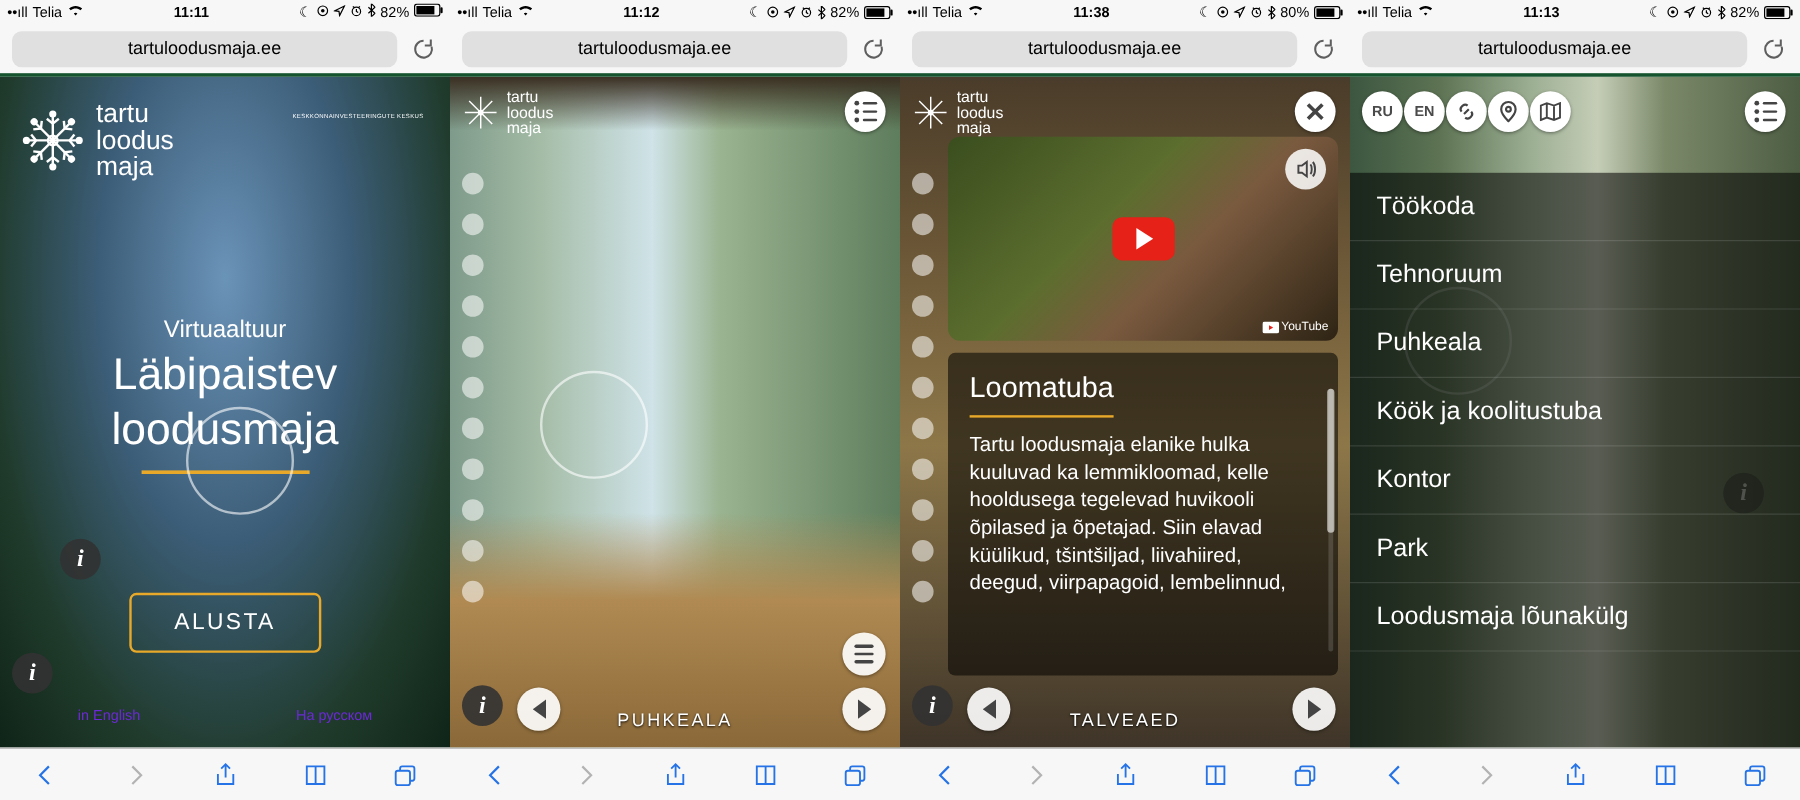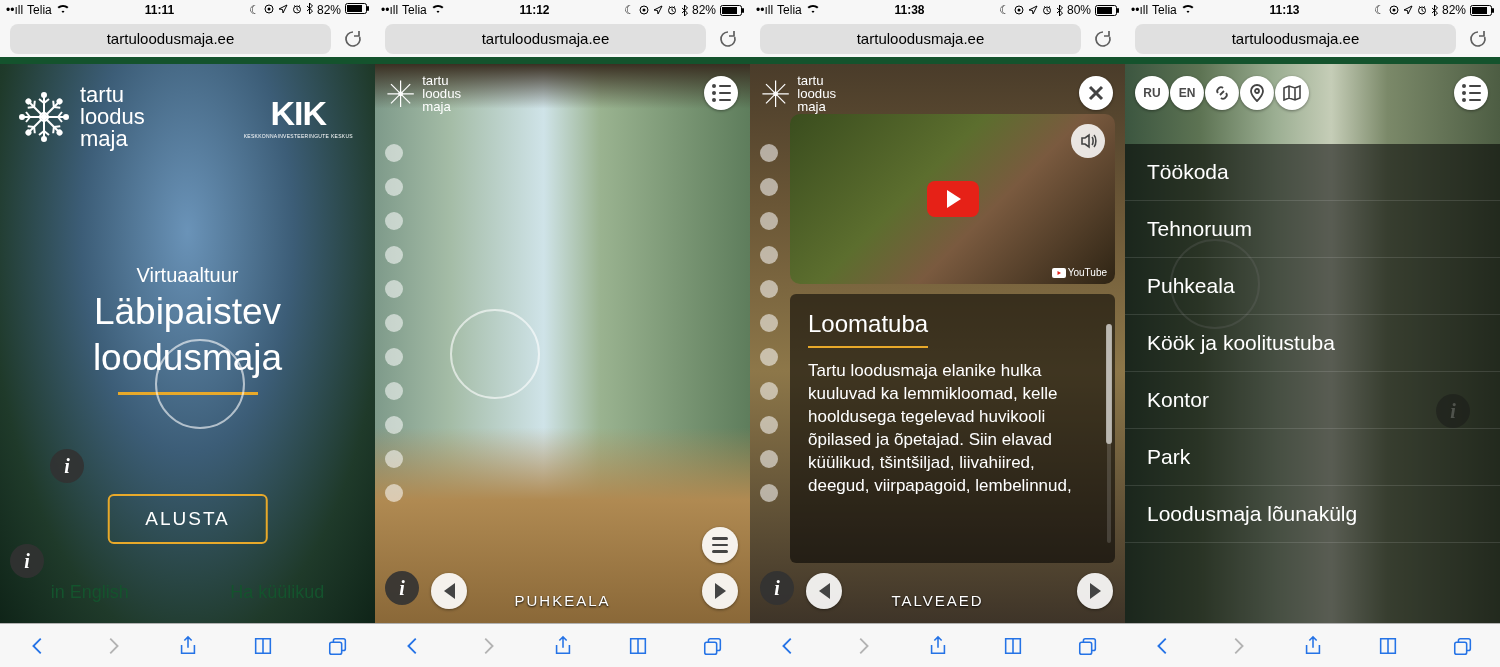--- a/index.html
+++ b/index.html
@@ -22,21 +22,21 @@
     display: flex; align-items: center; justify-content: space-between;
     font-size: 12px; font-weight: 500; color: #000;
     padding: 0 6px;
   }
   .status-left, .status-right { display: flex; align-items: center; gap: 4px; }
   .status-center { font-weight: 600; }
   
   .url-bar {
     height: 44px; background: #f7f7f7;
     display: flex; align-items: center; padding: 0 10px; gap: 10px;
-    border-bottom: 7px solid #14532d;
+    border-bottom: 3px solid #14532d;
   }
   .url-field {
     flex: 1; height: 30px; background: #e0e0e0;
     border-radius: 8px; display: flex; align-items: center; justify-content: center;
     font-size: 15px; color: #000;
   }
   .reload { width: 24px; height: 24px; display: flex; align-items: center; justify-content: center; }
   
   .content { flex: 1; position: relative; overflow: hidden; }
   .bg { position: absolute; inset: 0; }
@@ -61,21 +61,21 @@
   .s1-bg { background: radial-gradient(ellipse at 50% 30%, #6a93b8 0%, #3c5d77 40%, #1f3a2a 75%, #0f2418 100%); }
   .s1-title { position:absolute; top:200px; left:0; right:0; text-align:center; color:#fff; }
   .s1-title .sub { font-size:20px; font-weight:300; }
   .s1-title .main { font-size:37px; font-weight:400; line-height:1.1; margin-top:5px; }
   .s1-title .underline { width:140px; height:3px; background:#e8a92a; margin:14px auto 0; }
   .start-btn {
     position:absolute; top:430px; left:50%; transform:translateX(-50%);
     padding: 12px 36px; border:2px solid #e8a92a; border-radius:6px;
     color:#fff; font-size:19px; letter-spacing:2px;
   }
-  .lang-row { position:absolute; bottom:20px; left:0; right:0; display:flex; justify-content:space-around; color:#14532d; font-size:18px; }
+  .lang-row { position:absolute; bottom:20px; left:0; right:0; display:flex; justify-content:space-around; color:#6d28d9; font-size:12px; }
   .nav-circle {
     position:absolute; left:50%; top:50%; transform:translate(-50%,-50%);
     width:90px; height:90px; border:2px solid rgba(255,255,255,.6); border-radius:50%;
   }
   .nav-circle.s1pos { left:200px; top:320px; }
 
   
   .s2-bg {
     background:
       linear-gradient(180deg, #3a2f22 0%, transparent 8%),
@@ -265,36 +265,35 @@
             </g>
         </g>
       </svg>
       <div class="logo-text">
         <div>tartu</div>
         <div>loodus</div>
         <div>maja</div>
       </div>
     </div>
     <div class="kik">
-      <div class="big">KIK</div>
       <div class="small">KESKKONNAINVESTEERINGUTE KESKUS</div>
     </div>
     <div class="s1-title">
       <div class="sub">Virtuaaltuur</div>
       <div class="main">Läbipaistev</div>
       <div class="main">loodusmaja</div>
       <div class="underline"></div>
     </div>
     <div class="nav-circle s1pos"></div>
     <div class="info-btn" style="left:50px; top:385px;">i</div>
     <div class="info-btn" style="left:10px; top:480px;">i</div>
     <div class="start-btn"><span>ALUSTA</span></div>
     <div class="lang-row">
       <span>in English</span>
-      <span>На küülikud</span>
+      <span>На русском</span>
     </div>
   </div>
   <div class="toolbar">
     <div class="tb">
         <svg viewBox="0 0 24 24">
           <path d="M15 4l-8 8 8 8" fill="none" stroke="#2573e6" stroke-width="2"></path>
         </svg>
       </div>
     <div class="tb">
         <svg viewBox="0 0 24 24">

